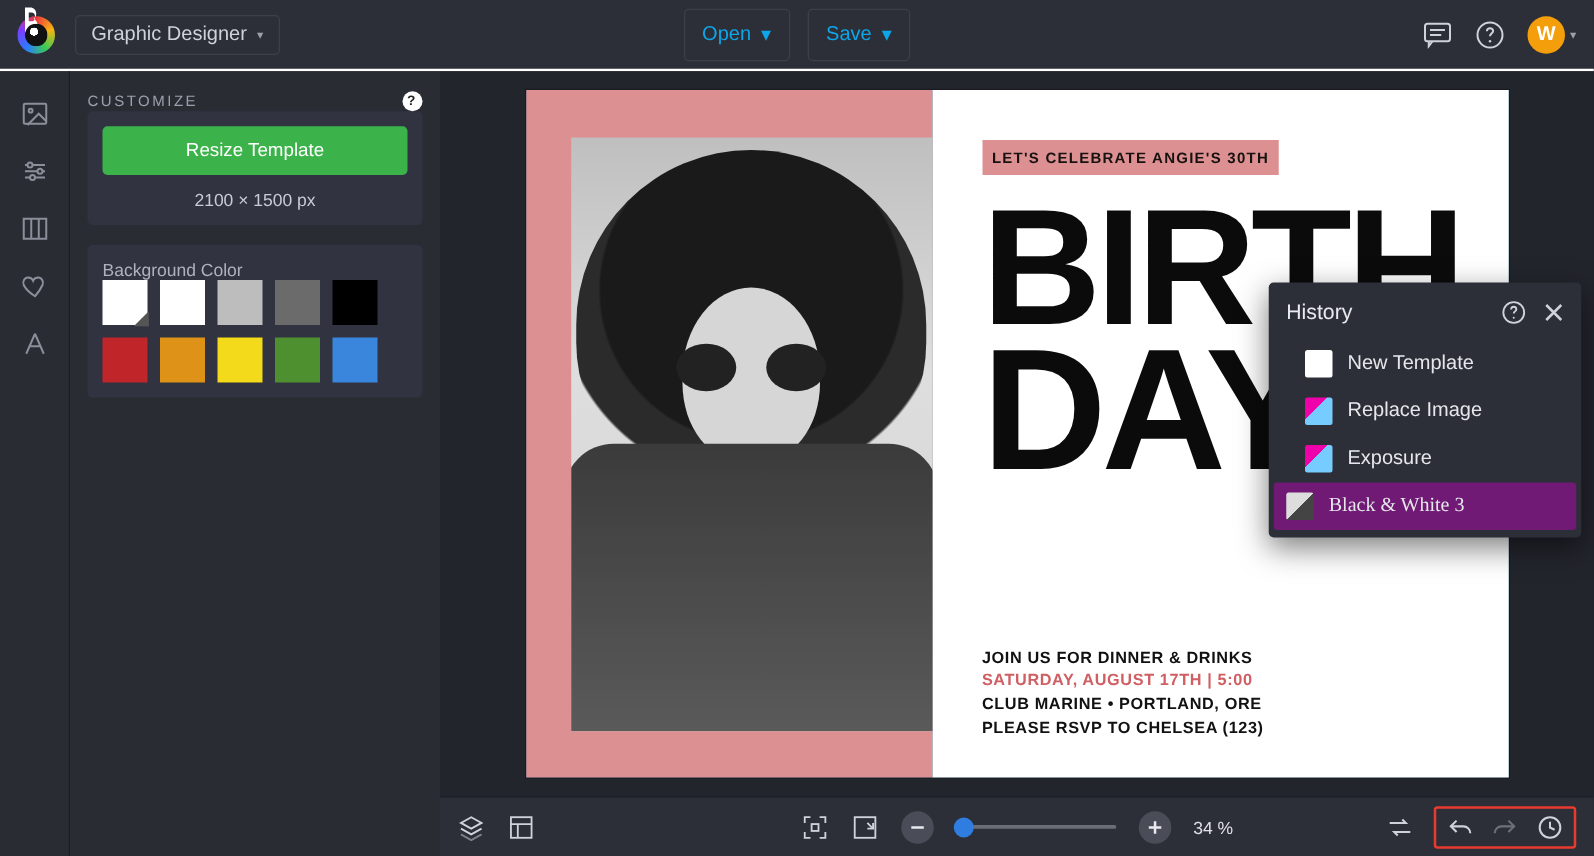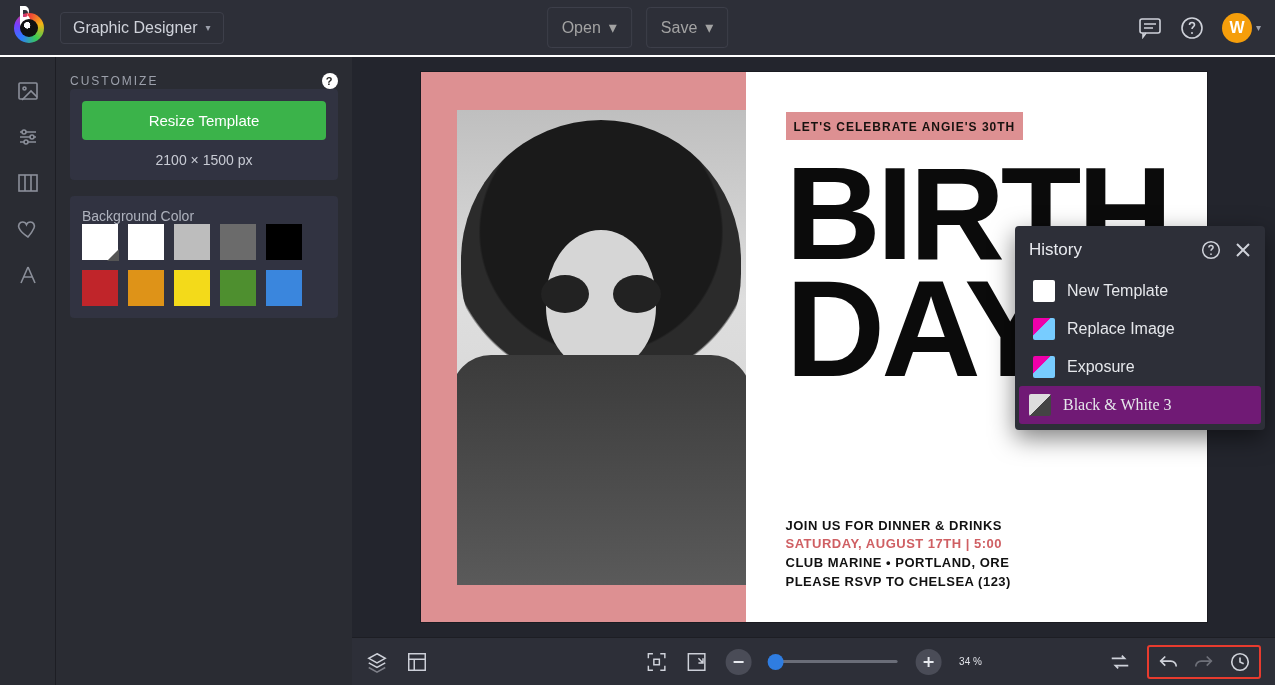--- a/index.html
+++ b/index.html
@@ -20,21 +20,21 @@
   }
   
   .top {position:absolute;top:0;left:0;right:0;height:var(--top-h);background:#2d2f38;display:flex;align-items:center;padding:0 14px;gap:16px;border-bottom:2px solid #ffffff;}
   .logo{width:30px;height:30px;border-radius:50%;background:conic-gradient(#ee3b3b,#f5b614,#3acb53,#2b7cff,#7b3cff,#ee3b3b);position:relative;flex:0 0 auto;}
   .logo::after{content:"";position:absolute;inset:6px;border-radius:50%;background:radial-gradient(circle at 40% 35%,#fff 0 20%,transparent 21%),#111;}
   .logo-b{position:absolute;left:3px;top:-9px;width:16px;height:36px;}
   .logo-b svg{fill:#fff;}
   .mode{border:1px solid var(--border);border-radius:4px;padding:6px 12px;display:flex;align-items:center;gap:8px;color:#cfd2da;cursor:pointer;}
   .mode .caret{font-size:10px;color:#9ca0ab;}
   .top-center{position:absolute;left:50%;transform:translateX(-50%);display:flex;gap:14px;}
-  .top-btn{border:1px solid var(--border);border-radius:4px;padding:10px 14px;display:flex;align-items:center;gap:8px;color:#a3a3a3;cursor:pointer;justify-content:space-between;}
+  .top-btn{border:1px solid var(--border);border-radius:4px;padding:10px 14px;display:flex;align-items:center;gap:8px;color:#0ea5e9;cursor:pointer;justify-content:space-between;}
   .top-right{margin-left:auto;display:flex;align-items:center;gap:18px;}
   .icon-btn{color:#cfd2da;cursor:pointer;display:flex;align-items:center;justify-content:center;}
   .avatar{width:30px;height:30px;border-radius:50%;background:#f59e0b;color:#fff;display:flex;align-items:center;justify-content:center;font-weight:600;}
   .avatar-caret{font-size:10px;color:#9ca0ab;margin-left:4px;}
   
   .rail{position:absolute;top:var(--top-h);left:0;bottom:0;width:var(--rail-w);background:#2a2c33;border-right:1px solid #1d1e24;display:flex;flex-direction:column;align-items:center;gap:22px;padding-top:22px;}
   .rail .tool{width:24px;height:24px;color:#8b8f9a;cursor:pointer;}
   
   .panel{position:absolute;top:var(--top-h);left:var(--rail-w);bottom:0;width:var(--panel-w);background:#2a2c33;padding:16px 14px;color:#cfd2da;}
   .panel-title{letter-spacing:2px;font-size:12px;color:#9ca0ab;margin-bottom:0;display:flex;align-items:center;justify-content:space-between;}
@@ -63,33 +63,33 @@
   .big{font-family:Impact,"Arial Black",sans-serif;font-weight:900;color:#0b0b0b;line-height:0.85;margin-top:18px;letter-spacing:-4px;}
   .big .l1{font-size:132px;}
   .big .l2{font-size:138px;}
   .details{margin-top:auto;font-family:Impact,Arial Black,sans-serif;font-weight:800;color:#111;font-size:13px;letter-spacing:0.5px;line-height:1.45;}
   .details .d2{color:#cf5f63;}
   
   .history{position:absolute;right:10px;top:226px;width:250px;background:#2d2f38;border-radius:4px;box-shadow:0 8px 24px rgba(0,0,0,.5);z-index:5;padding-bottom:6px;}
   .history-h{display:flex;align-items:center;justify-content:space-between;padding:14px 14px 12px;}
   .history-h .title{font-size:17px;color:#e8eaef;}
   .history-h .acts{display:flex;gap:14px;align-items:center;}
-  .h-row{display:flex;align-items:center;gap:12px;padding:8px 18px;cursor:pointer;}
+  .h-row{display:flex;align-items:center;gap:12px;padding:8px 29px;cursor:pointer;}
   .h-row.active{background:#701a75;border-radius:3px;margin:0 4px;padding:8px 10px;font-family:Liberation Serif, serif;}
   .thumb{width:22px;height:22px;background:#fff;border-radius:2px;flex:0 0 auto;}
   .thumb.img{background:linear-gradient(135deg,#e0a 0 40%,#7cf 41% 100%);}
   .thumb.bw{background:linear-gradient(135deg,#ddd 0 50%,#444 51% 100%);filter:grayscale(1);}
   
   .bottom{position:absolute;left:calc(var(--rail-w) + var(--panel-w));right:0;bottom:0;height:var(--bottom-h);background:#2d2f38;display:flex;align-items:center;padding:0 14px;gap:20px;border-top:1px solid #1d1e24;}
   .bottom .grp{display:flex;align-items:center;gap:18px;}
   .bottom .center{position:absolute;left:50%;transform:translateX(-50%);display:flex;align-items:center;gap:18px;}
   .zoom-track{width:128px;height:3px;background:#6a6d78;border-radius:2px;position:relative;}
   .zoom-thumb{position:absolute;left:6px;top:50%;transform:translate(-50%,-50%);width:16px;height:16px;border-radius:50%;background:#2f7de1;}
   .circ{width:26px;height:26px;border-radius:50%;background:#4a4c57;display:flex;align-items:center;justify-content:center;color:#e8eaef;cursor:pointer;}
-  .zoom-label{color:#dfe1e7;font-size:10px;}
+  .zoom-label{color:#dfe1e7;font-size:14px;}
   .bottom .right{margin-left:auto;display:flex;align-items:center;gap:16px;}
   .hilite-box{border:2px solid #e83b2e;border-radius:3px;padding:4px 8px;display:flex;align-items:center;gap:14px;}
   .disabled{opacity:.4;}
   svg{display:block;}
 </style>
 </head>
 <body>
 
 <div class="top">
   <div class="logo">

